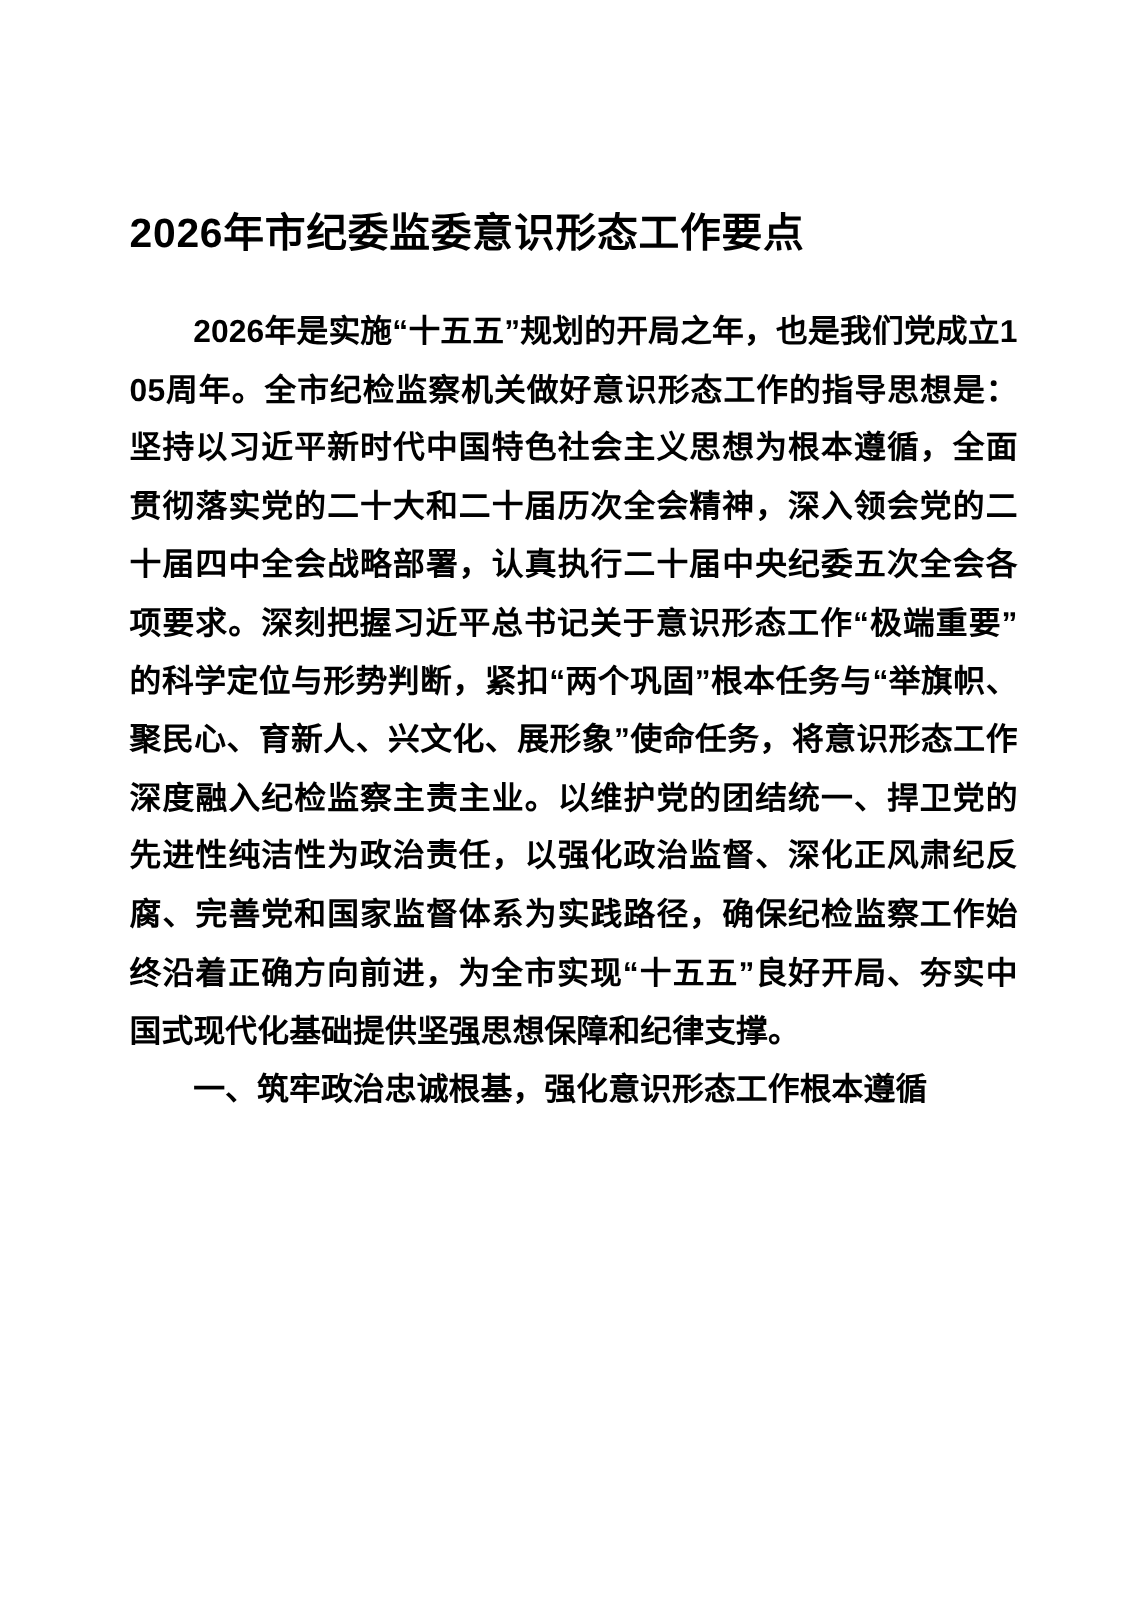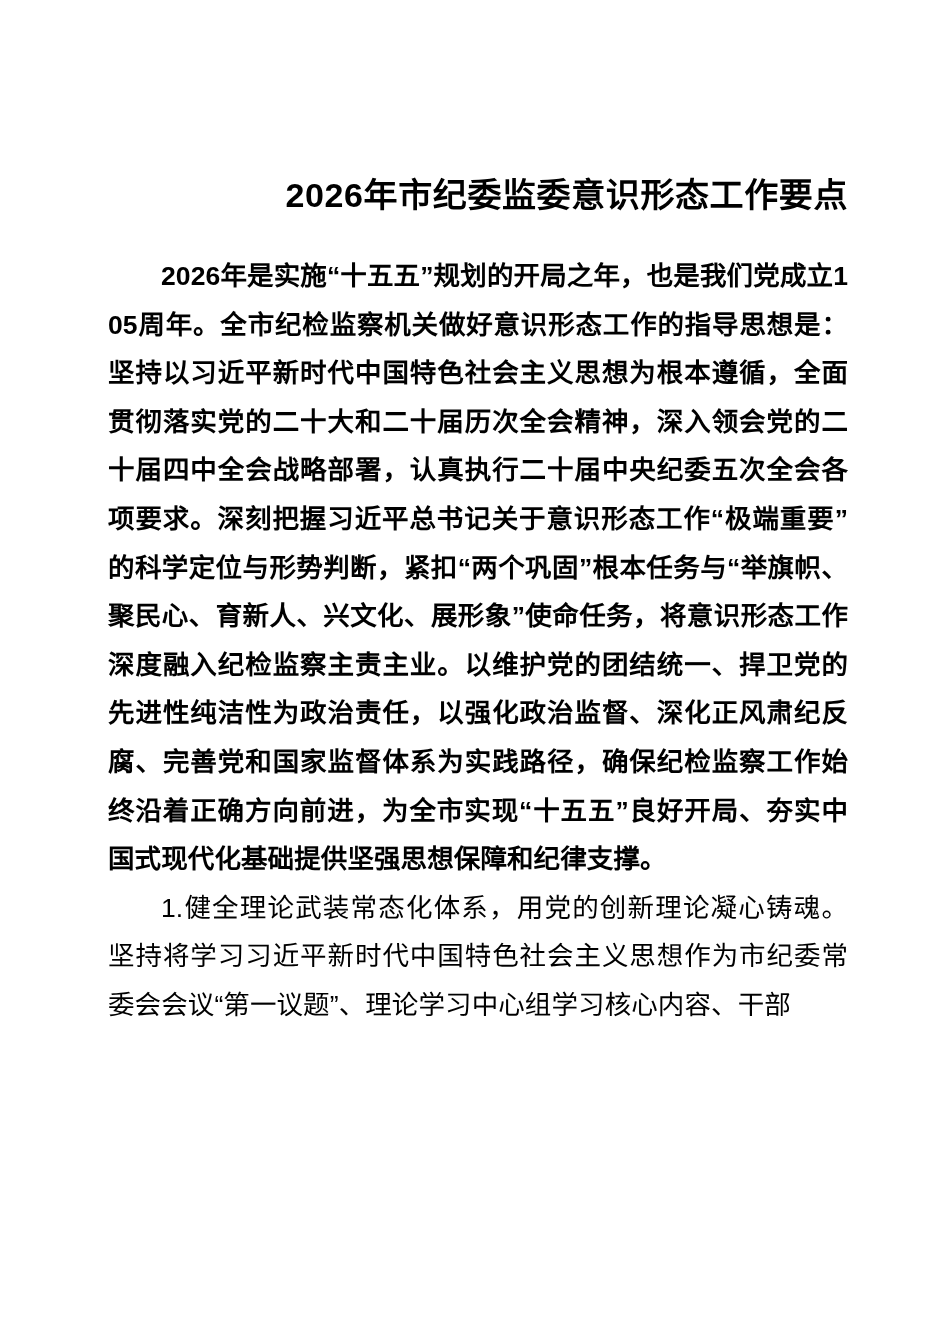--- a/index.html
+++ b/index.html
@@ -29,21 +29,21 @@
   }
 
   
   .doc-title {
     margin: 0;
     padding: 0;
     position: absolute;
     left: 0;
     top: 172px;
     width: 740px;
-    text-align: right;
+    text-align: left;
     font-size: 34px;
     line-height: 46px;
     font-weight: 600;
     letter-spacing: 0.6px;
     white-space: nowrap;
     font-family: "Liberation Sans", "DejaVu Sans", sans-serif;
   }
 
   .para {
     margin: 0;
@@ -99,19 +99,19 @@
 
 <div class="page">
   <div class="content">
 
     <h1 class="doc-title">2026年市纪委监委意识形态工作要点</h1>
 
     <div id="flow">
 
       <p class="para lead">2026年是实施“十五五”规划的开局之年，也是我们党成立105周年。全市纪检监察机关做好意识形态工作的指导思想是：坚持以习近平新时代中国特色社会主义思想为根本遵循，全面贯彻落实党的二十大和二十届历次全会精神，深入领会党的二十届四中全会战略部署，认真执行二十届中央纪委五次全会各项要求。深刻把握习近平总书记关于意识形态工作“极端重要”的科学定位与形势判断，紧扣“两个巩固”根本任务与“举旗帜、聚民心、育新人、兴文化、展形象”使命任务，将意识形态工作深度融入纪检监察主责主业。以维护党的团结统一、捍卫党的先进性纯洁性为政治责任，以强化政治监督、深化正风肃纪反腐、完善党和国家监督体系为实践路径，确保纪检监察工作始终沿着正确方向前进，为全市实现“十五五”良好开局、夯实中国式现代化基础提供坚强思想保障和纪律支撑。</p>
 
+      <p class="heading-1">一、筑牢政治忠诚根基，强化意识形态工作根本遵循</p>
 
-      <p class="para-num">1.健全理论武装常态化体系，用党的创新理论凝心铸魂。坚持将学习习近平新时代中国特色社会主义思想作为市纪委常委会会议“第一议题”、理论学习中心组学习核心内容、干部</p>
 
     </div>
 
   </div>
 </div>
 
 </body></html>

